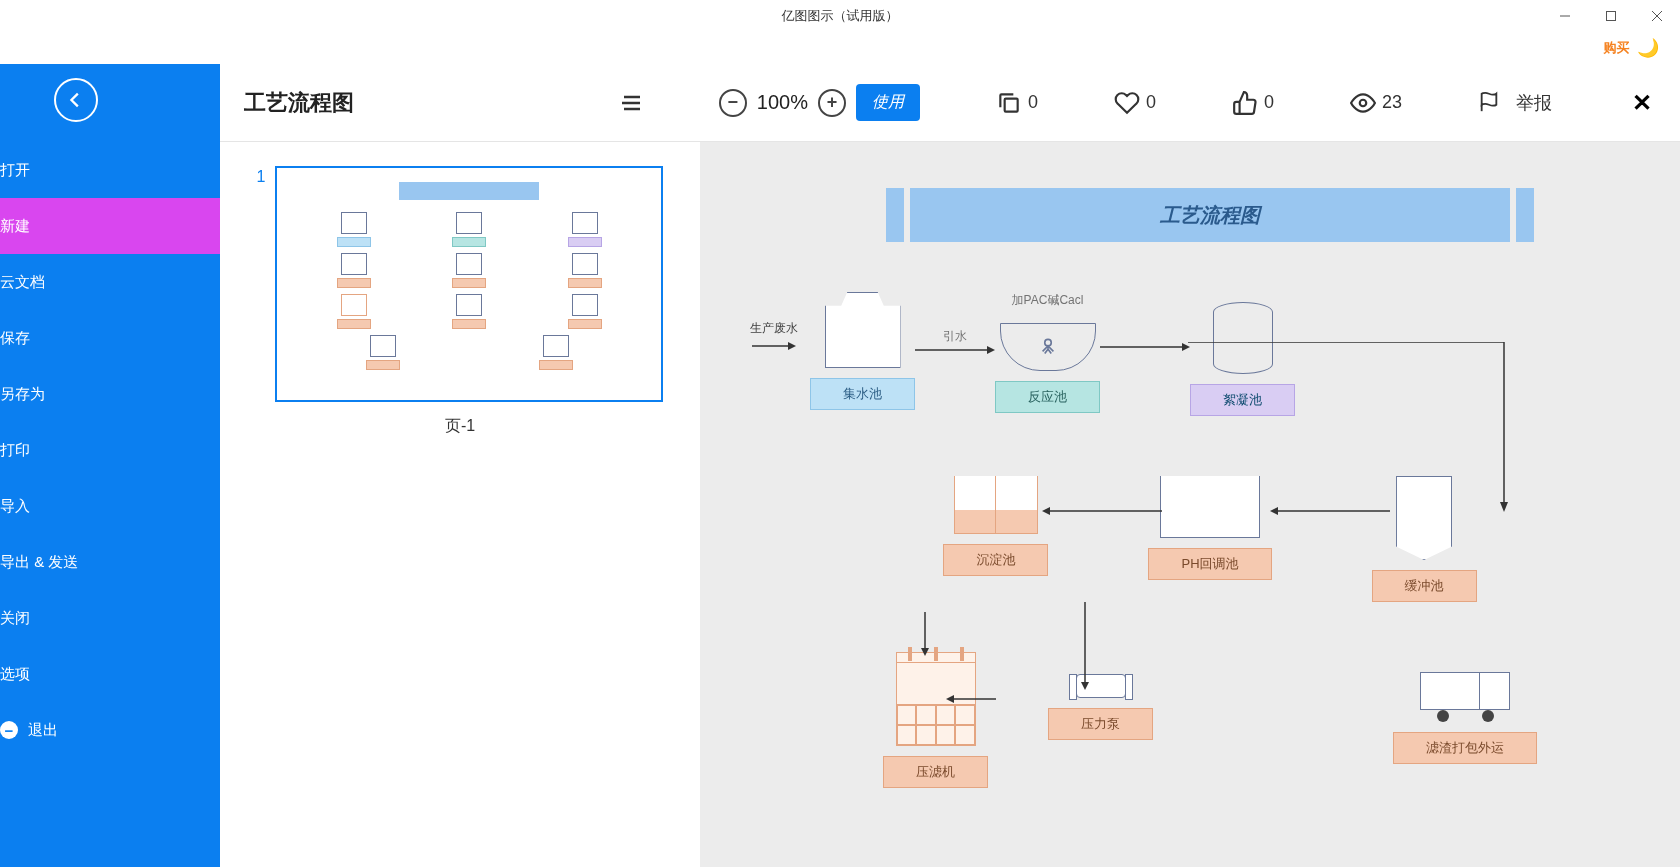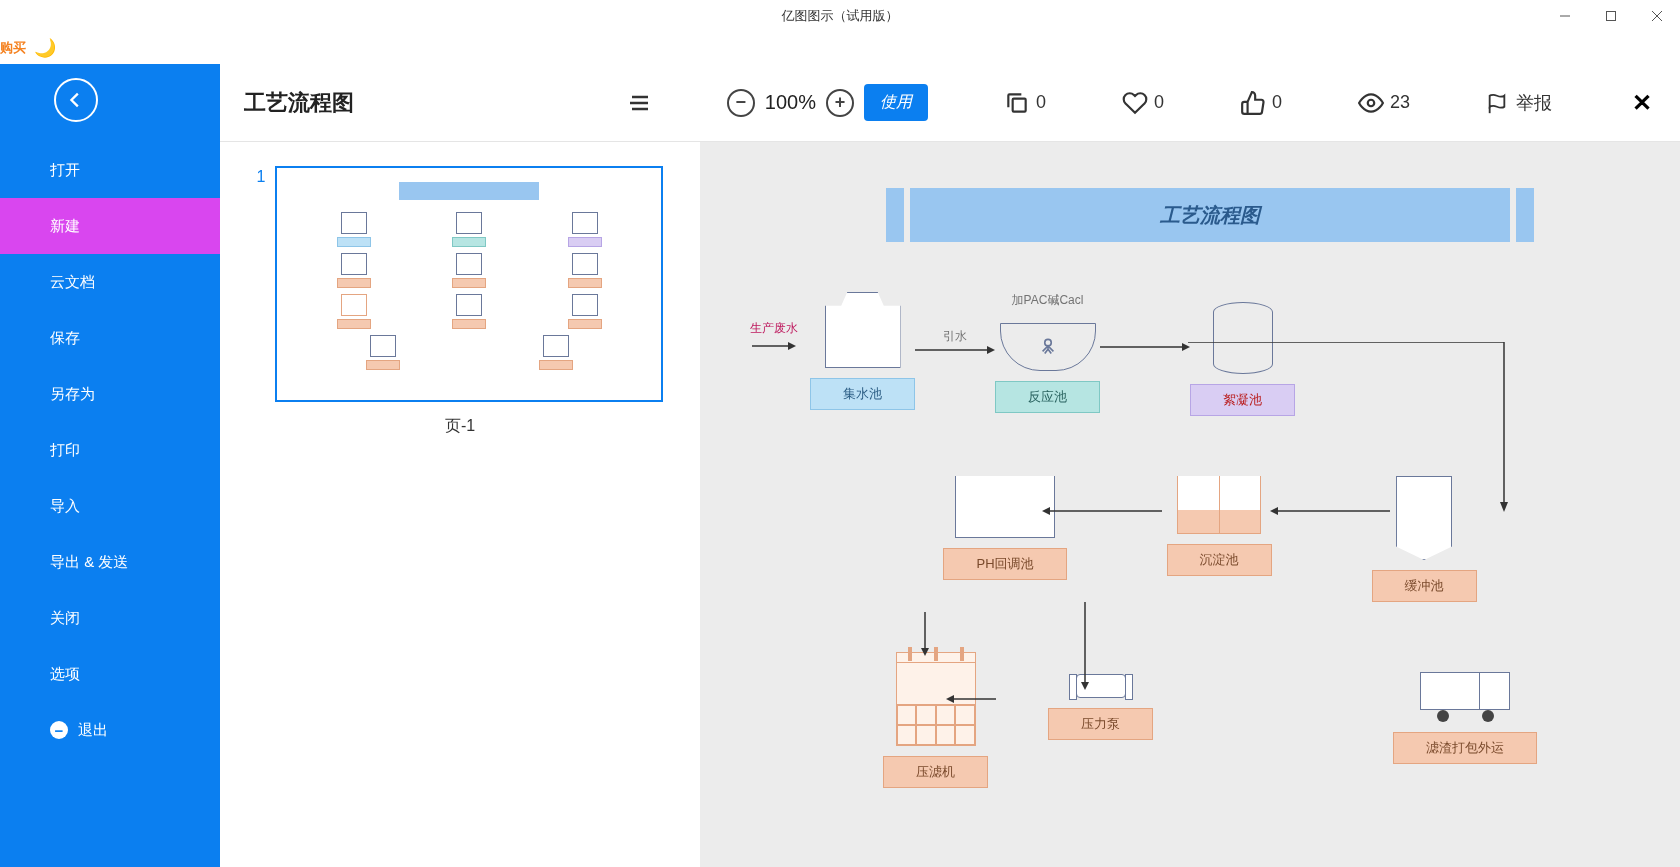--- a/index.html
+++ b/index.html
@@ -1,66 +1,66 @@
 <!DOCTYPE html>
 <html><head>
 <meta charset="utf-8">
 <style>
 * { margin: 0; padding: 0; box-sizing: border-box; font-family: "Microsoft YaHei", Arial, sans-serif; }
 body { width: 1680px; height: 867px; overflow: hidden; background: #fff; display: flex; flex-direction: column; }
 .titlebar { height: 32px; display: flex; align-items: center; justify-content: center; position: relative; background: #fff; }
 .titlebar .title { font-size: 13px; color: #333; }
 .titlebar .controls { position: absolute; right: 0; top: 0; display: flex; height: 32px; }
 .titlebar .controls div { width: 46px; display: flex; align-items: center; justify-content: center; color: #555; cursor: pointer; }
-.upper-right { height: 32px; display: flex; align-items: center; justify-content: flex-start; padding-right: 20px; gap: 8px; }
+.upper-right { height: 32px; display: flex; align-items: center; justify-content: flex-end; padding-right: 20px; gap: 8px; }
 .upper-right .buy { color: #f58220; font-size: 13px; font-weight: bold; }
 .upper-right .moon { color: #f5c242; font-size: 18px; }
 .main { flex: 1; display: flex; min-height: 0; }
 .sidebar { width: 220px; background: #0b7ff0; color: #fff; padding-top: 14px; }
 .sidebar .back { width: 44px; height: 44px; border: 2px solid #fff; border-radius: 50%; margin: 0 0 20px 54px; display: flex; align-items: center; justify-content: center; cursor: pointer; }
 .sidebar .back svg { width: 22px; height: 22px; }
-.sidebar .item { height: 56px; display: flex; align-items: center; padding-left: 50px; font-size: 15px; cursor: pointer; gap: 10px; }
+.sidebar .item { height: 56px; display: flex; align-items: center; font-size: 15px; cursor: pointer; gap: 10px; }
 .sidebar .item.active { background: #d946ef; }
 .content { flex: 1; display: flex; flex-direction: column; min-width: 0; }
 .toolbar { height: 78px; display: flex; align-items: center; padding: 0 24px; border-bottom: 1px solid #e5e5e5; gap: 18px; }
 .toolbar .doc-title { font-size: 22px; font-weight: 600; color: #222; margin-right: auto; }
 .toolbar .menu-icon { width: 24px; height: 24px; cursor: pointer; }
 .toolbar .group { display: flex; align-items: center; gap: 10px; }
 .toolbar .zoom-circle { width: 28px; height: 28px; border: 2px solid #444; border-radius: 50%; display: flex; align-items: center; justify-content: center; font-size: 18px; font-weight: bold; color: #444; cursor: pointer; }
 .toolbar .zoom-value { font-size: 20px; font-weight: 500; color: #222; }
 .toolbar .use-btn { background: #0b7ff0; color: #fff; padding: 8px 16px; border-radius: 4px; font-size: 16px; cursor: pointer; font-style: italic; }
 .toolbar .stat { display: flex; align-items: center; gap: 6px; font-size: 18px; color: #333; }
 .toolbar .stat svg { width: 26px; height: 26px; }
-.toolbar .report { display: flex; align-items: flex-end; gap: 8px; font-size: 18px; color: #333; cursor: pointer; }
+.toolbar .report { display: flex; align-items: flex-start; gap: 16px; font-size: 18px; color: #333; cursor: pointer; }
 .toolbar .close-btn { width: 28px; height: 28px; cursor: pointer; font-size: 24px; font-weight: bold; display: flex; align-items: center; justify-content: center; }
 .toolbar .spacer { flex: 0 0 40px; }
 .workspace { flex: 1; display: flex; min-height: 0; }
 .thumbs { width: 480px; padding: 24px; display: flex; flex-direction: column; align-items: center; }
 .thumb-wrap { position: relative; display: flex; align-items: flex-start; gap: 10px; }
 .thumb-num { font-size: 16px; color: #0b7ff0; margin-top: 2px; }
 .thumb { width: 388px; height: 236px; border: 2px solid #0b7ff0; background: #fff; padding: 8px; }
 .thumb-label { margin-top: 14px; font-size: 16px; color: #333; }
 .canvas { flex: 1; background: #ececec; overflow: hidden; position: relative; }
 .diagram { position: absolute; left: 10px; top: 46px; width: 1000px; }
 .diag-title { background: #99c6f0; width: 600px; height: 54px; margin: 0 auto 50px; display: flex; align-items: center; justify-content: center; font-size: 20px; font-style: italic; font-weight: bold; color: #2a5a8c; position: relative; }
 .diag-title::before, .diag-title::after { content: ""; position: absolute; width: 18px; height: 54px; background: #99c6f0; top: 0; }
 .diag-title::before { left: -24px; }
 .diag-title::after { right: -24px; }
 .row1 { display: flex; align-items: flex-start; position: relative; padding-left: 40px; }
 .arrow-in { display: flex; flex-direction: column; align-items: center; margin-top: 28px; margin-right: 12px; }
-.arrow-in .lbl { font-size: 12px; color: #be185d; margin-bottom: 4px; }
+.arrow-in .lbl { font-size: 12px; color: #404040; margin-bottom: 4px; }
 .node { display: flex; flex-direction: column; align-items: center; gap: 10px; }
 .tank1 { width: 76px; height: 76px; clip-path: polygon(30% 0, 70% 0, 78% 18%, 100% 18%, 100% 100%, 0 100%, 0 18%, 22% 18%); border: none; background: #fff; outline: 1.5px solid #6a789a; outline-offset: -1px; }
 .basin { width: 96px; height: 48px; border: 1.5px solid #6a789a; border-radius: 0 0 40px 40px; display: flex; align-items: center; justify-content: center; }
 .cylinder { width: 60px; height: 72px; border: 1.5px solid #6a789a; border-radius: 30px / 10px; }
 .cylinder2 { width: 56px; height: 84px; border: 1.5px solid #6a789a; clip-path: polygon(0 0, 100% 0, 100% 84%, 50% 100%, 0 84%); background: #fff; }
 .label-box { padding: 6px 32px; font-size: 13px; text-align: center; border: 1px solid; }
 .lb-blue { background: #bde1f6; border-color: #8ec5e8; color: #2b5d84; }
 .lb-teal { background: #b6e5e2; border-color: #7fc8c4; color: #2b6461; }
-.lb-purple { background: #d9cdf3; border-color: #b7a5e5; color: #b91c1c; }
+.lb-purple { background: #d9cdf3; border-color: #b7a5e5; color: #0c4a6e; }
 .lb-orange { background: #f5c9b0; border-color: #e4a581; color: #7a4a2c; }
 .small-label { font-size: 12px; color: #737373; }
 .row2 { display: flex; justify-content: center; gap: 100px; margin-top: 60px; position: relative; }
 .press { width: 80px; height: 94px; border: 1.5px solid #e4a581; background: #fef2e9; display: flex; flex-direction: column; }
 .press .topbar { height: 10px; border-bottom: 1px solid #e4a581; display: flex; justify-content: space-around; align-items: center; }
 .press .topbar span { width: 4px; height: 14px; background: #e4a581; margin-top: -7px; }
 .press .mid { flex: 1; border-bottom: 1px solid #e4a581; }
 .press .grid { flex: 1; display: grid; grid-template-columns: repeat(4, 1fr); }
 .press .grid span { border: 0.5px solid #e4a581; }
 .truck { width: 90px; height: 50px; display: flex; flex-direction: column; }
@@ -328,29 +328,29 @@
               <div class="label-box lb-purple">絮凝池</div>
             </div>
             <svg style="position:absolute;left:478px;top:50px" width="340" height="180">
                 <polyline points="0,0 316,0 316,160" fill="none" stroke="#333" stroke-width="1.5"></polyline>
                 <polygon points="312,160 316,170 320,160" fill="#333"></polygon>
               </svg>
           </div>
 
           <div class="row2">
             <div class="node">
-              <div class="phbox"></div>
-              <div class="label-box lb-orange">PH回调池</div>
-            </div>
-            <div class="node">
               <div class="sed">
                   <div class="half"></div>
                   <div class="half"></div>
                 </div>
               <div class="label-box lb-orange">沉淀池</div>
+            </div>
+            <div class="node">
+              <div class="phbox"></div>
+              <div class="label-box lb-orange">PH回调池</div>
             </div>
             <div class="node">
               <div class="cylinder2"></div>
               <div class="label-box lb-orange">缓冲池</div>
             </div>
             <svg style="position:absolute;left:332px;top:30px" width="120" height="10">
                 <polygon points="8,1 0,5 8,9" fill="#333"></polygon>
                 <line x1="8" y1="5" x2="120" y2="5" stroke="#333" stroke-width="1.5"></line>
               </svg>
             <svg style="position:absolute;left:560px;top:30px" width="120" height="10">

